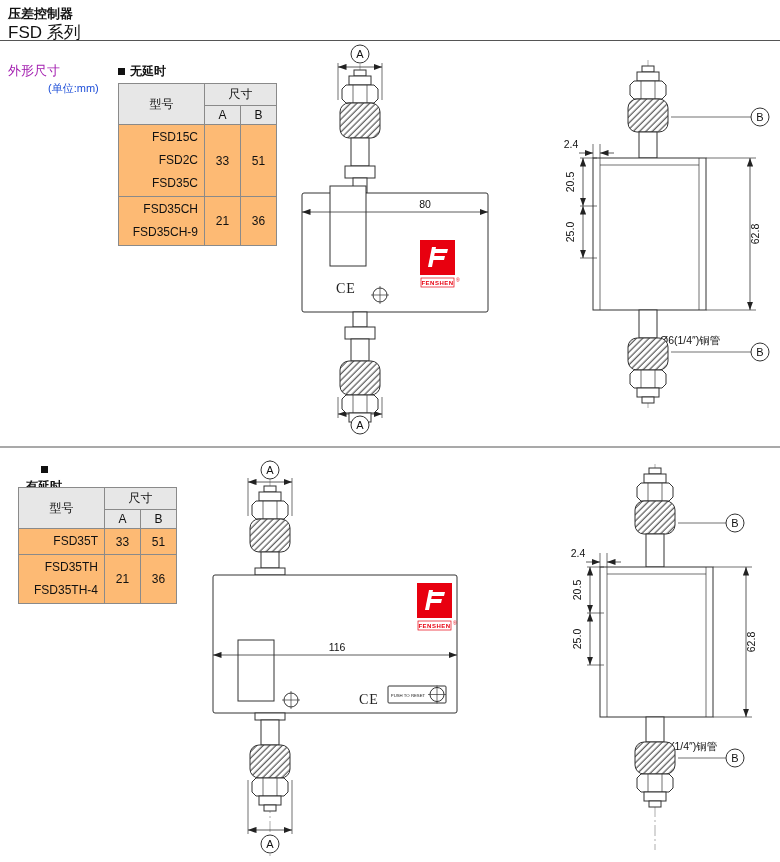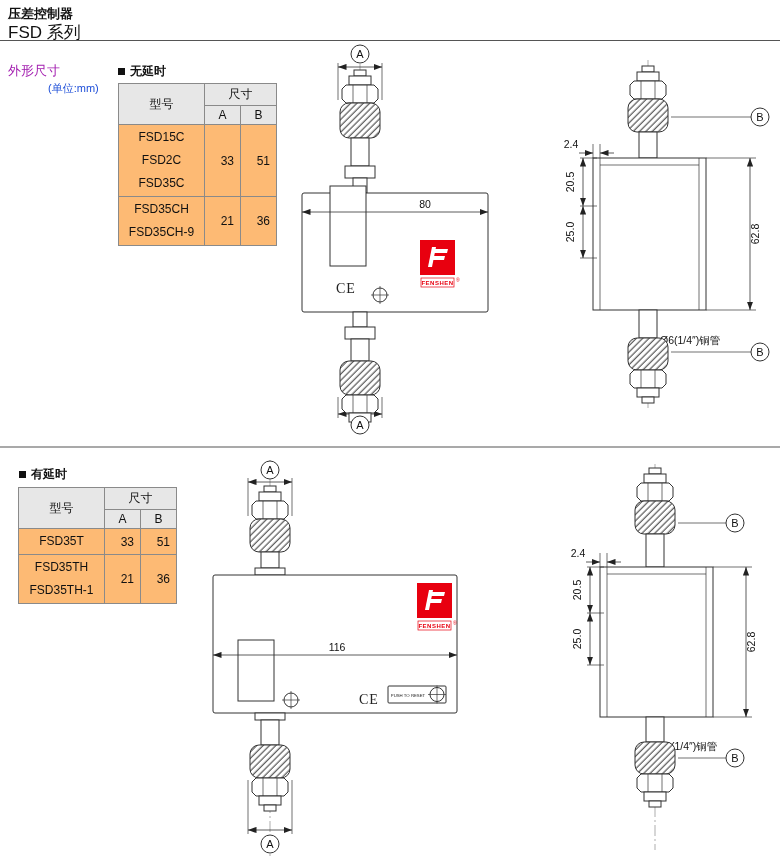--- a/index.html
+++ b/index.html
@@ -13,22 +13,22 @@
 
   .lp-title { position:absolute; left:8px; top:62px; font-size:13px; font-weight:normal; color:#a21caf; }
   .lp-unit  { position:absolute; left:8px; top:81px; font-size:11px; color:#1d4ed8;margin-left:40px; }
 
   .sec-label { position:absolute; font-size:12px; font-weight:bold; color:#111; display:flex; align-items:center; gap:5px; }
   .bullet { width:7px; height:7px; background:#111; display:inline-block; }
 
   table.spec { position:absolute; border-collapse:collapse; font-size:12px; color:#111; background:#fdba74; }
   table.spec th, table.spec td { border:1px solid #8a8a8a; }
   table.spec th { background:#e7e7e7; font-weight:normal; padding:2px 4px; text-align:center; }
-  table.spec td { padding:1px 6px; text-align:right; }
-  table.spec td.model { text-align:center; }
+  table.spec td { padding:1px 6px; text-align:center; }
+  table.spec td.model { text-align:right; }
   table.spec td.model div { line-height:23px; white-space:nowrap; }
   .col-model { width:86px; } .col-a { width:36px; } .col-b { width:36px; }
 
   .divider { position:absolute; left:0; top:446px; width:780px; height:2px; background:#a9a9a9; }
 
   svg.draw { position:absolute; overflow:visible; }
   .ol   { fill:#fff; stroke:#333; stroke-width:1; }
   .thin { stroke:#333; stroke-width:0.7; fill:none; }
   .dim  { stroke:#333; stroke-width:0.8; fill:none; }
   .cl   { stroke:#8a8a8a; stroke-width:0.7; fill:none; stroke-dasharray:11 3 2 3; }
@@ -252,21 +252,21 @@
       <polygon class="ol" points="77,318 81,314 109,314 113,318 113,328 109,332 81,332 77,328"></polygon>
       <line class="thin" x1="88" y1="314" x2="88" y2="332"></line>
       <line class="thin" x1="102" y1="314" x2="102" y2="332"></line>
       <rect class="ol" x="84" y="332" width="22" height="9"></rect>
       <rect class="ol" x="89" y="341" width="12" height="6"></rect>
     </g>
   </svg>
 
   <div class="divider"></div>
 
-  <div class="sec-label" style="left:19px; top:466px;">
+  <div class="sec-label" style="left:26px; top:466px;flex-direction:column;">
     <span class="bullet"></span>
     <span>有延时</span>
   </div>
 
   <table class="spec" style="left:18px; top:487px;">
     <thead>
       <tr>
         <th class="col-model" rowspan="2">型号</th>
         <th colspan="2">尺寸</th>
       </tr>
@@ -279,21 +279,21 @@
       <tr>
         <td class="model">
           <div>FSD35T</div>
         </td>
         <td>33</td>
         <td>51</td>
       </tr>
       <tr>
         <td class="model">
           <div>FSD35TH</div>
-          <div>FSD35TH-1</div>
+          <div>FSD35TH-4</div>
         </td>
         <td>21</td>
         <td>36</td>
       </tr>
     </tbody>
   </table>
 
   <svg class="draw" style="left:185px; top:458px;" width="282" height="402" viewBox="0 0 282 402">
     <defs>
       <pattern id="hpC" width="4.5" height="4.5" patternUnits="userSpaceOnUse" patternTransform="rotate(45)">

